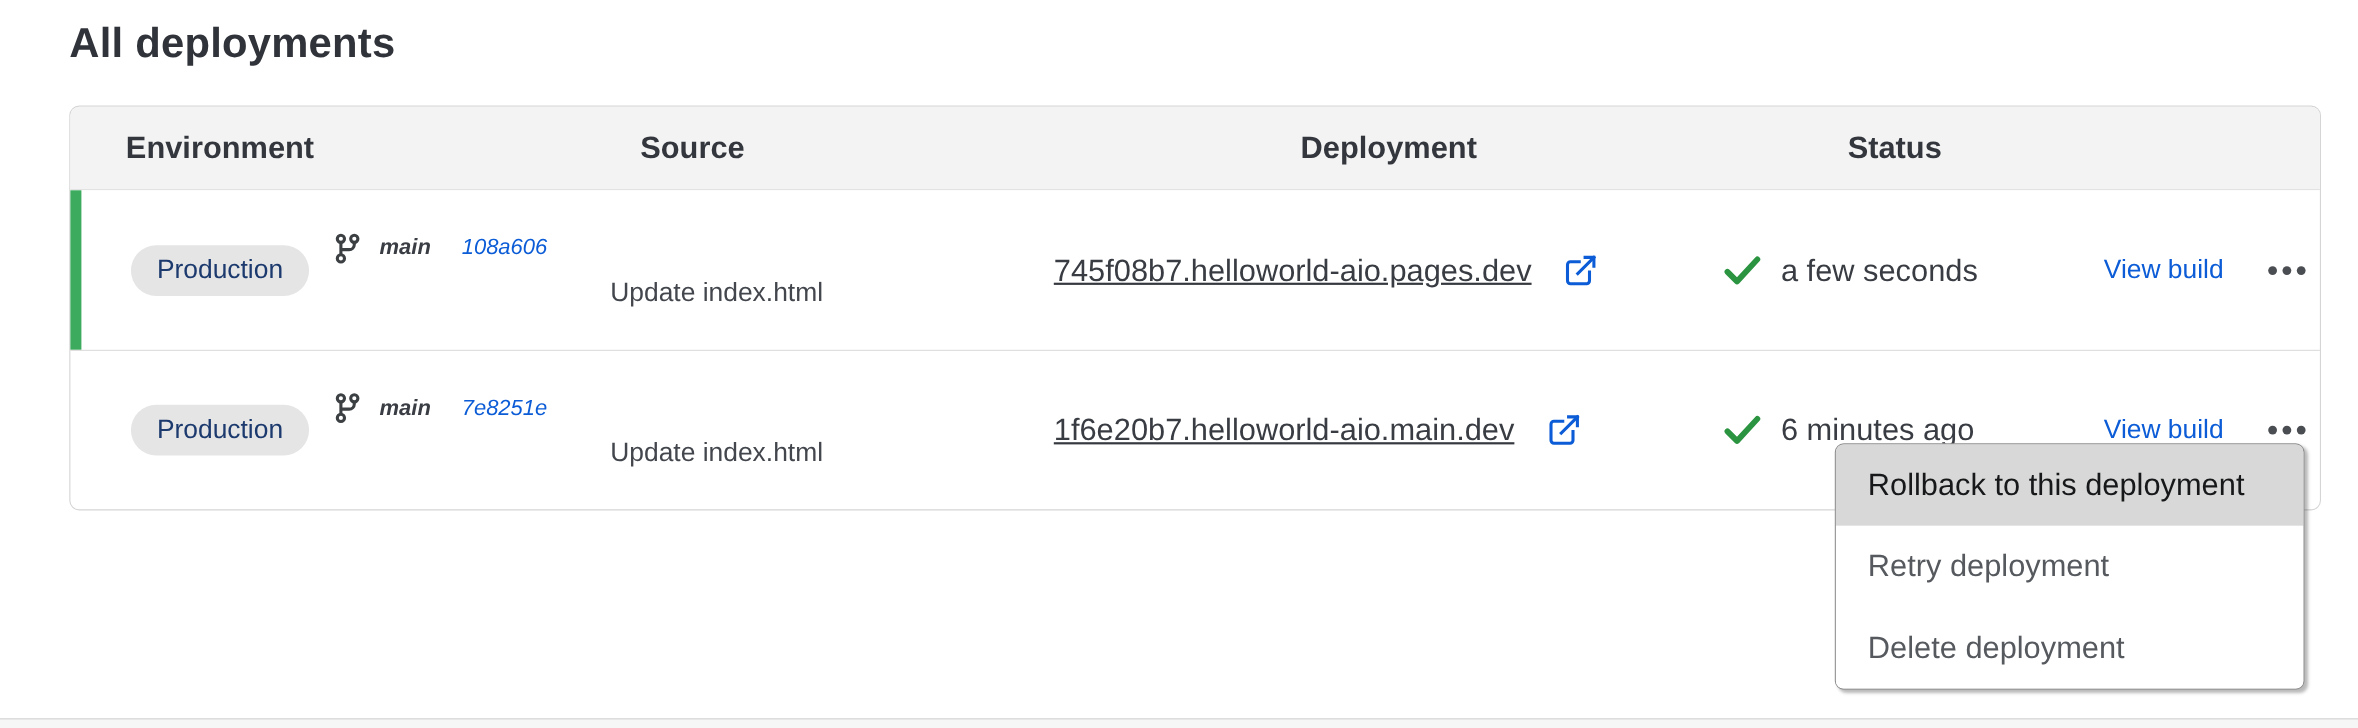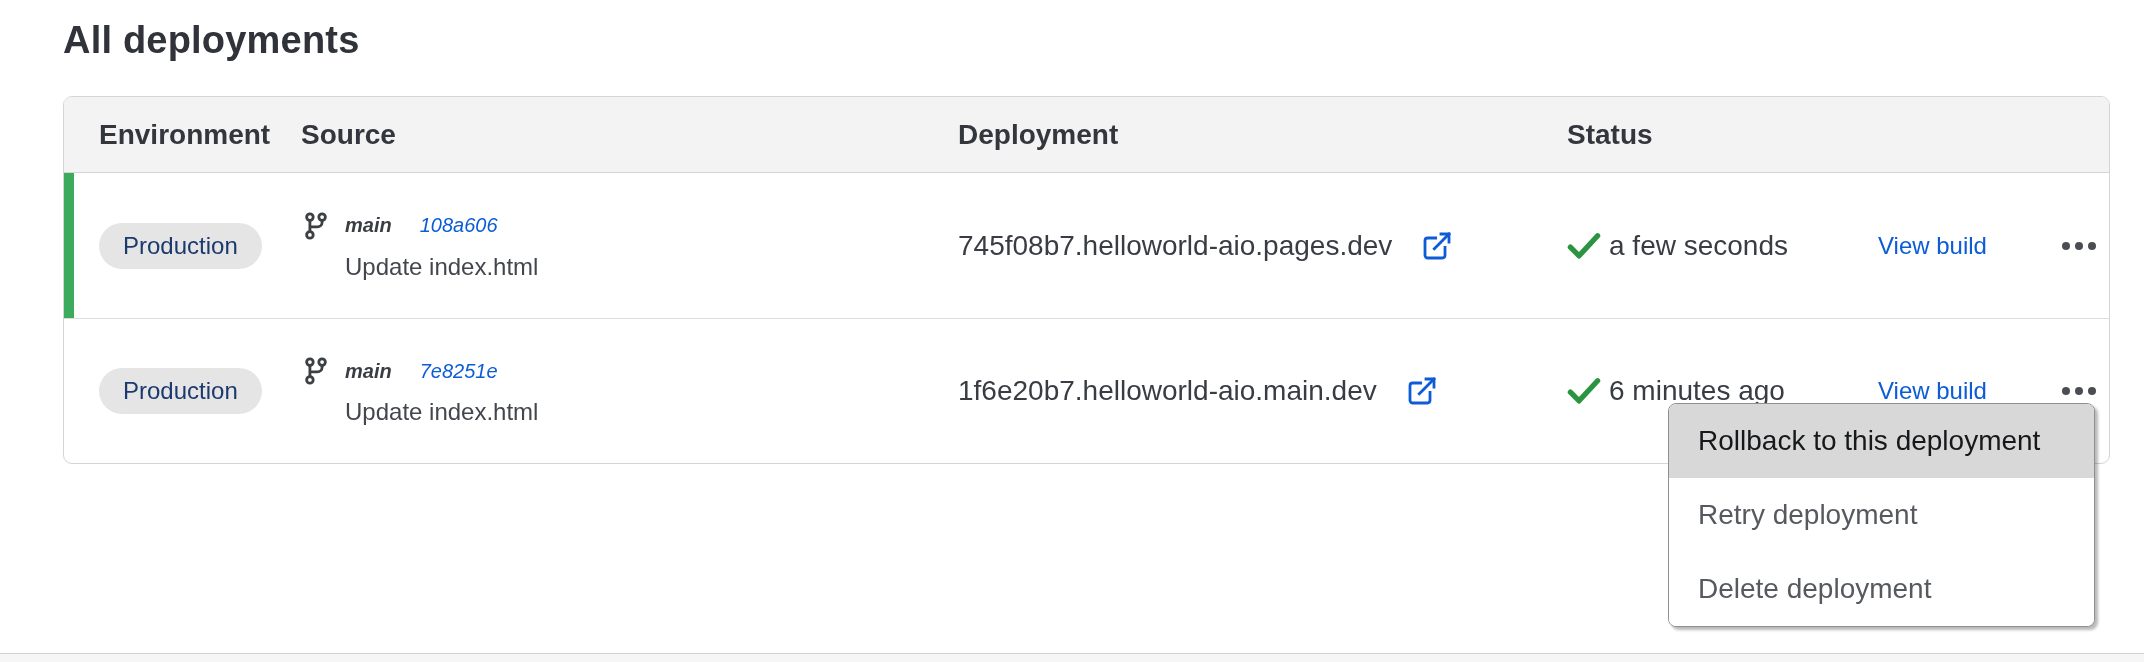--- a/index.html
+++ b/index.html
@@ -15,20 +15,21 @@
 
   .table {
     position:absolute; left:63px; top:96px; width:2047px;
     border:1px solid #d5d5d5; border-radius:9px; background:#fff;
   }
   .cols {
     display:grid;
     grid-template-columns:202px 657px 609px 311px 178px auto;
     align-items:center;
     padding-left:35px;
+    text-align:center;
   }
   .thead {
     height:76px; background:#f3f3f3;
     border-bottom:1px solid #d5d5d5;
     border-radius:8px 8px 0 0;
     font-size:28px; font-weight:600; color:#33373d;
   }
   .row { height:145px; position:relative; background:transparent; }
   .row + .row { border-top:1px solid #dcdcdc; }
   .active-bar {
@@ -41,24 +42,24 @@
     background:#e5e5e5; color:#1c3a6e;
     font-size:24px; line-height:46px; padding:0 24px;
     border-radius:24px;
   }
 
   .src-line1 { display:flex; align-items:center; gap:14px; font-size:20px;font-style:italic; }
   .branch-name { font-weight:700; color:#3a3e44; margin-right:14px; }
   .commit-link { color:#0b5cd6; text-decoration:none; cursor:pointer; }
   .src-msg { font-size:24px; color:#43474d; margin-top:12px; margin-left:44px; }
 
-  .deploy-cell { display:flex; align-items:center; gap:29px; }
+  .deploy-cell { display:flex; align-items:center; gap:29px;text-decoration:underline; }
   .deploy-url { font-size:28px; color:#393d43; }
 
-  .status-cell { display:flex; align-items:center; gap:8px; }
+  .status-cell { display:flex; align-items:center; gap:18px; }
   .status-time { font-size:28px; color:#393d43; }
 
   .view-build { font-size:24px; color:#0b5cd6; text-decoration:none; cursor:pointer; }
 
   .ellipsis { display:flex; align-items:center; gap:5px; cursor:pointer; padding:10px 6px; }
   .ellipsis i { width:8px; height:8px; border-radius:50%; background:#4a4d52; }
 
   .icon { flex:0 0 auto; display:block; }
 
   .menu {

